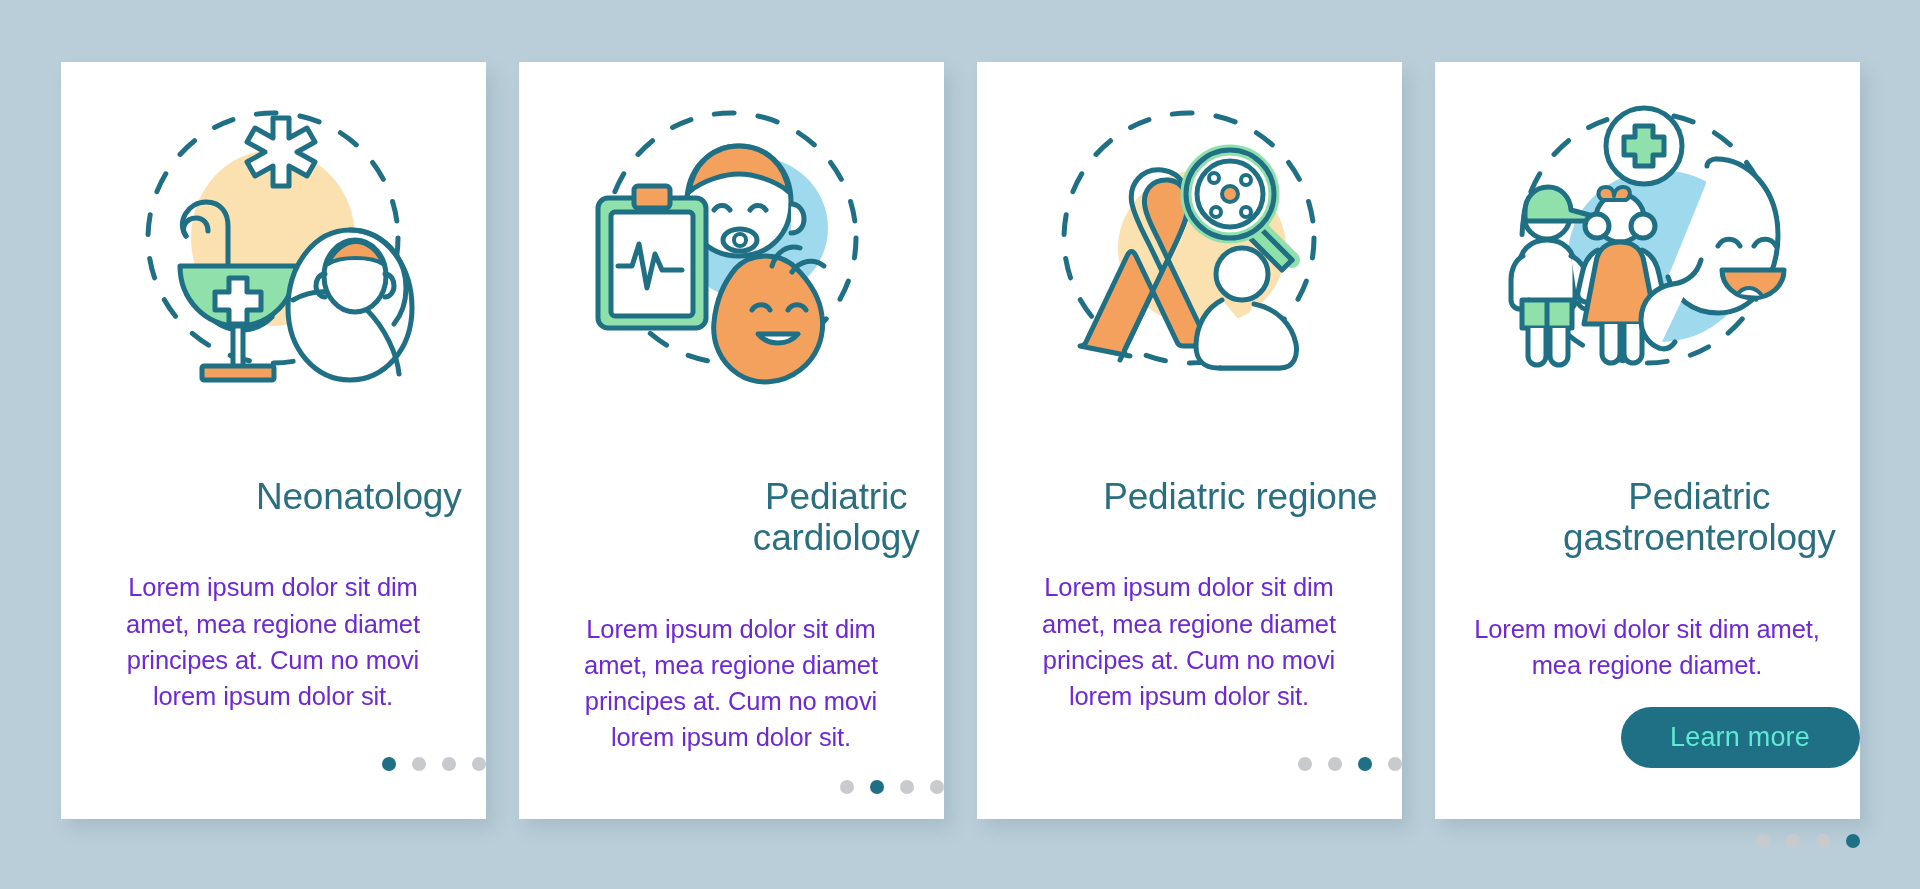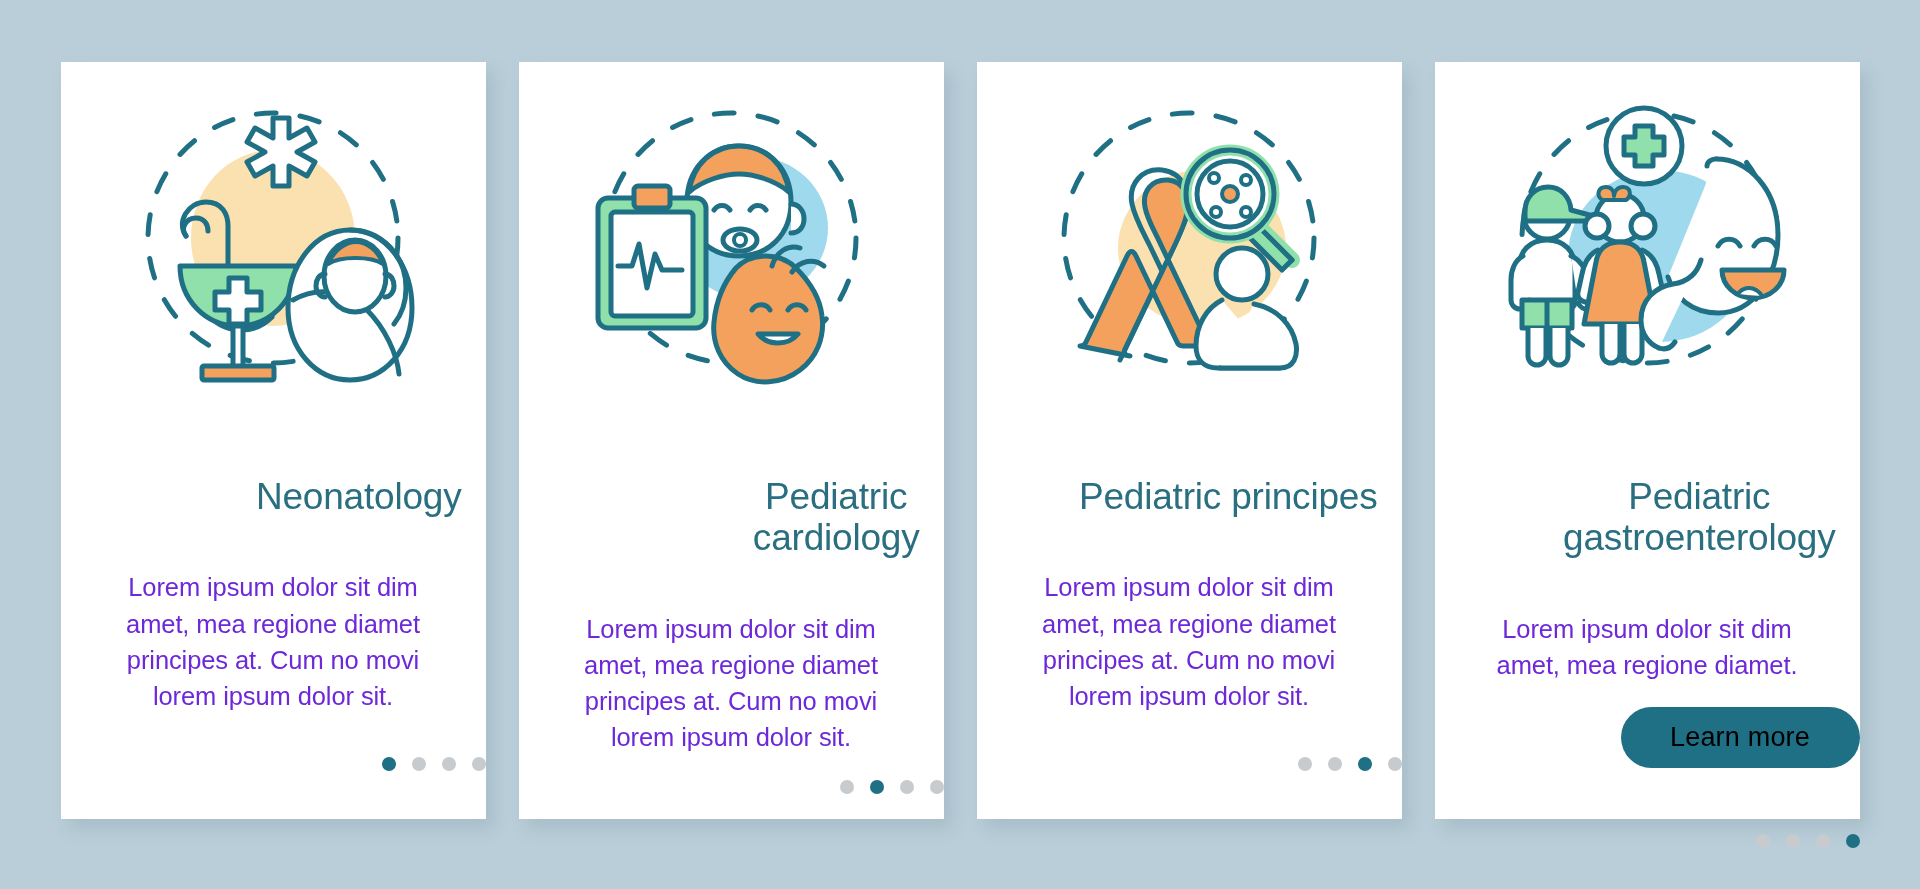--- a/index.html
+++ b/index.html
@@ -61,21 +61,21 @@
     margin:0;
     padding:0 42px;
     letter-spacing:-0.1px;
   }
   .t-gap-1{height:38px;flex:none;}
   .t-gap-2{height:28px;flex:none;}
   .spacer{flex:1 1 auto;}
   .learn-btn{
     border:none;
     background:#1f6f85;
-    color:#000000;
+    color:#5eead4;
     font-family:"Liberation Sans", sans-serif;
     font-size:27px;
     border-radius:34px;
     width:239px;
     height:61px;
     cursor:pointer;
     letter-spacing:0.2px;
     display:flex;
     align-items:center;
     justify-content:center;
@@ -231,21 +231,21 @@
         <circle cx="212" cy="92" r="5" fill="none" stroke="#1f6f85" stroke-width="4"></circle>
         <circle cx="182" cy="124" r="5" fill="none" stroke="#1f6f85" stroke-width="4"></circle>
         <circle cx="212" cy="124" r="5" fill="none" stroke="#1f6f85" stroke-width="4"></circle>
 
         <circle cx="208" cy="186" r="26" fill="#ffffff" stroke="#1f6f85" stroke-width="5"></circle>
         <path d="M188 212 c-16 8 -26 26 -26 46 0 14 8 22 22 22 l62 0" fill="#ffffff" stroke="#1f6f85" stroke-width="5" stroke-linecap="round" stroke-linejoin="round"></path>
         <path d="M220 216 c22 4 38 20 42 40 2 12 -2 24 -16 24 l-60 0" fill="#ffffff" stroke="#1f6f85" stroke-width="5" stroke-linecap="round" stroke-linejoin="round"></path>
       </svg>
     </div>
     <div class="t-gap-1"></div>
-    <h2 class="card-title">Pediatric principes</h2>
+    <h2 class="card-title">Pediatric regione</h2>
     <div class="t-gap-2"></div>
     <p class="card-body">Lorem ipsum dolor sit dim amet, mea regione diamet principes at. Cum no movi lorem ipsum dolor sit.</p>
     <div class="spacer"></div>
     <div class="dots">
       <span class="dot"></span>
       <span class="dot"></span>
       <span class="dot active"></span>
       <span class="dot"></span>
     </div>
   </div>
@@ -299,21 +299,21 @@
         <path d="M226 158 c5 -9 17 -9 22 0" fill="none" stroke="#1f6f85" stroke-width="5" stroke-linecap="round"></path>
         <path d="M262 158 c5 -9 17 -9 22 0" fill="none" stroke="#1f6f85" stroke-width="5" stroke-linecap="round"></path>
         <path d="M230 182 c0 16 14 28 31 28 17 0 31 -12 31 -28 z" fill="#f4a15d" stroke="#1f6f85" stroke-width="5" stroke-linejoin="round"></path>
         <path d="M246 206 c4 -6 12 -8 18 -4 3 2 5 3 6 6" fill="#ffffff" stroke="#1f6f85" stroke-width="4" stroke-linejoin="round"></path>
       </svg>
     </div>
     <div class="t-gap-1"></div>
     <h2 class="card-title">Pediatric
 gastroenterology</h2>
     <div class="t-gap-2"></div>
-    <p class="card-body">Lorem ipsum dolor sit dim amet, mea regione diamet.</p>
+    <p class="card-body">Lorem movi dolor sit dim amet, mea regione diamet.</p>
     <div class="spacer"></div>
     <button class="learn-btn">Learn more</button>
     <div style="height:42px;flex:none;"></div>
     <div class="dots">
       <span class="dot"></span>
       <span class="dot"></span>
       <span class="dot"></span>
       <span class="dot active"></span>
     </div>
   </div>

